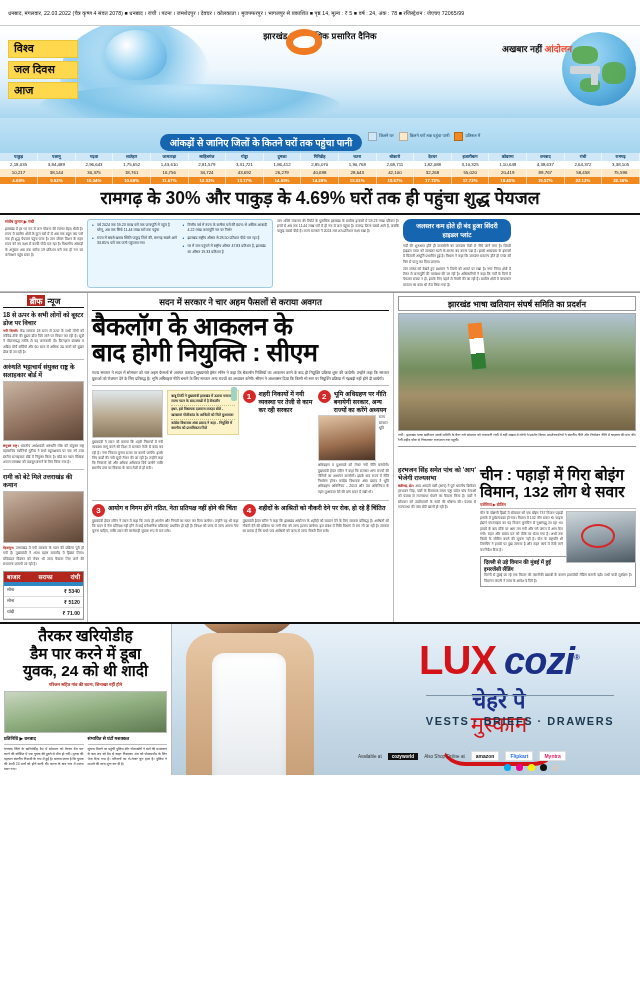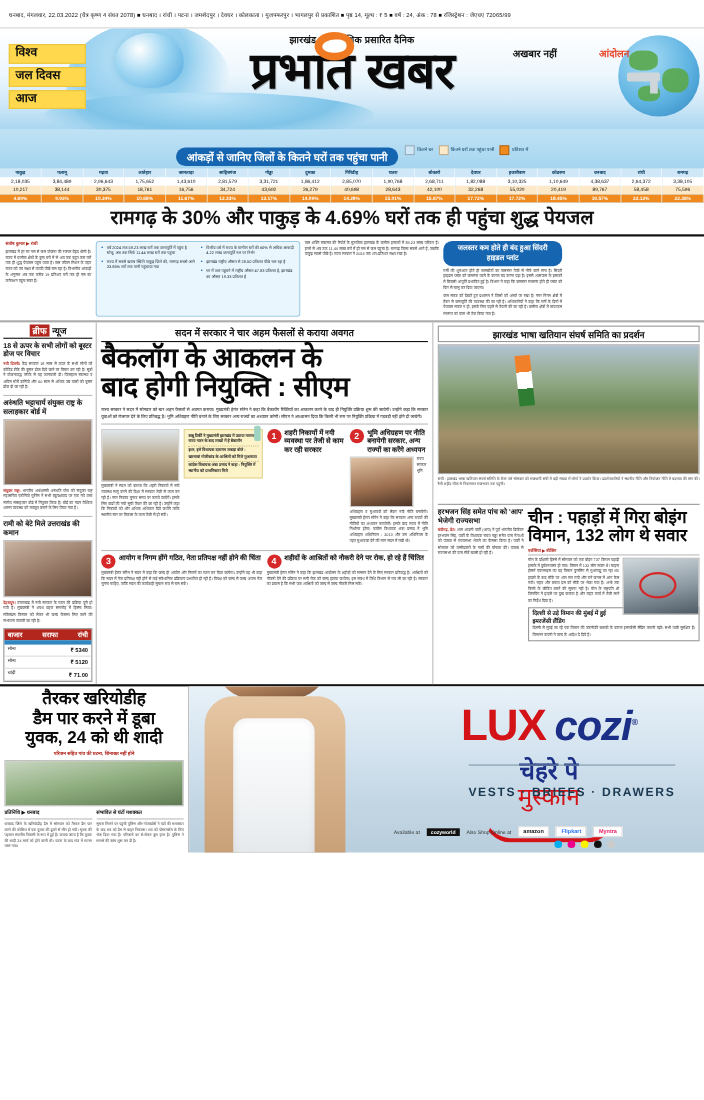--- a/index.html
+++ b/index.html
@@ -51,21 +51,21 @@
   .mh-center { position:absolute; left:130px; top:4px; width:380px; text-align:center; z-index:6; }
   .mh-tagline { font-size:8.5px; font-weight:bold; color:#111; letter-spacing:.2px; }
   .mh-title {
     font-size:46px; font-weight:bold; color:#0a0a0a; line-height:.98;
     margin-top:1px; letter-spacing:-1px;
     text-shadow: 1px 1px 0 rgba(0,0,0,.25);
   }
   .mh-slogan {
     position:absolute; right:68px; top:16px; font-size:9px; font-weight:bold; z-index:7; color:#111;
   }
-  .mh-slogan .accent { color:#e8442a;margin-left:36px; }
+  .mh-slogan .accent { color:#e8442a; }
   .mh-bird {
     position:absolute; left:286px; top:3px; width:36px; height:26px;
     background:#f07a22; border-radius:50%; z-index:7;
   }
   .mh-bird:after{
     content:""; position:absolute; left:7px; top:7px; width:22px; height:12px;
     background:#fff; border-radius: 60% 40% 50% 50%;
   }
   .mh-globe {
     position:absolute; right:4px; top:6px; width:74px; height:74px; border-radius:50%;
@@ -181,21 +181,21 @@
     width:100%; height:118px; margin-top:2px; border:1px solid #aaa;
     background:
       linear-gradient(180deg, rgba(255,255,255,.18), rgba(0,0,0,.18)),
       linear-gradient(180deg,#9fb6c8 0%,#8aa57c 28%,#6f8f55 48%,#b7a071 70%,#8d7a55 100%);
     position:relative; overflow:hidden;
   }
   .rphoto .flagstripe { position:absolute; left:30%; top:8%; width:14px; height:46px;
     background:linear-gradient(180deg,#f0812a 33%,#ffffff 33% 66%,#2e7d32 66%); transform:rotate(-6deg); }
   .rcap { font-size:3.4px; color:#333; line-height:1.45; margin-top:2px; text-align:justify; }
 
-  .rsplit { display:flex; gap:4px; margin-top:15px; border-top:1px solid #999; padding-top:3px; }
+  .rsplit { display:flex; gap:4px; margin-top:3px; border-top:1px solid #999; padding-top:19px; }
   .rs-l { width:78px; }
   .rs-r { width:156px; }
   .rs-head { font-size:6.4px; font-weight:bold; color:#111; line-height:1.25; margin-bottom:2px; }
   .rbig { font-size:15.5px; font-weight:bold; color:#0a0a0a; line-height:1.1; }
   .rbyline { font-size:3.8px; font-weight:bold; color:#b3261e; border-bottom:1px solid #bbb; padding-bottom:1px; margin:2px 0; }
   .rphoto2 { width:70px; height:52px; float:right; margin:0 0 2px 3px;
     background:linear-gradient(170deg,#cfd8dc,#8d9aa3 55%,#4d5a63); border:1px solid #bbb; position:relative; }
   .rphoto2 .ring { position:absolute; left:14px; top:12px; width:34px; height:24px; border:2px solid #d62828; border-radius:50%; }
   .inset-box { border:1px solid #999; padding:2px 3px; margin-top:3px; }
   .inset-head { font-size:5.4px; font-weight:bold; color:#111; line-height:1.25; }
@@ -266,21 +266,20 @@
     <div class="badge-col">
       <div class="badge">विश्व</div>
       <div class="badge">जल दिवस</div>
       <div class="badge">आज</div>
     </div>
 
     <div class="mh-bird"></div>
 
     <div class="mh-center">
       <div class="mh-tagline">झारखंड का सर्वाधिक प्रसारित दैनिक</div>
-      <div class="mh-title">प्रभात खबर</div>
     </div>
 
     <div class="mh-slogan">
       <span>अखबार नहीं </span><span class="accent">आंदोलन</span>
     </div>
 
     <div class="mh-globe">
       <div class="land" style="left:10px;top:14px;width:26px;height:18px;"></div>
       <div class="land" style="left:40px;top:30px;width:24px;height:22px;"></div>
       <div class="land" style="left:18px;top:46px;width:20px;height:14px;"></div>

